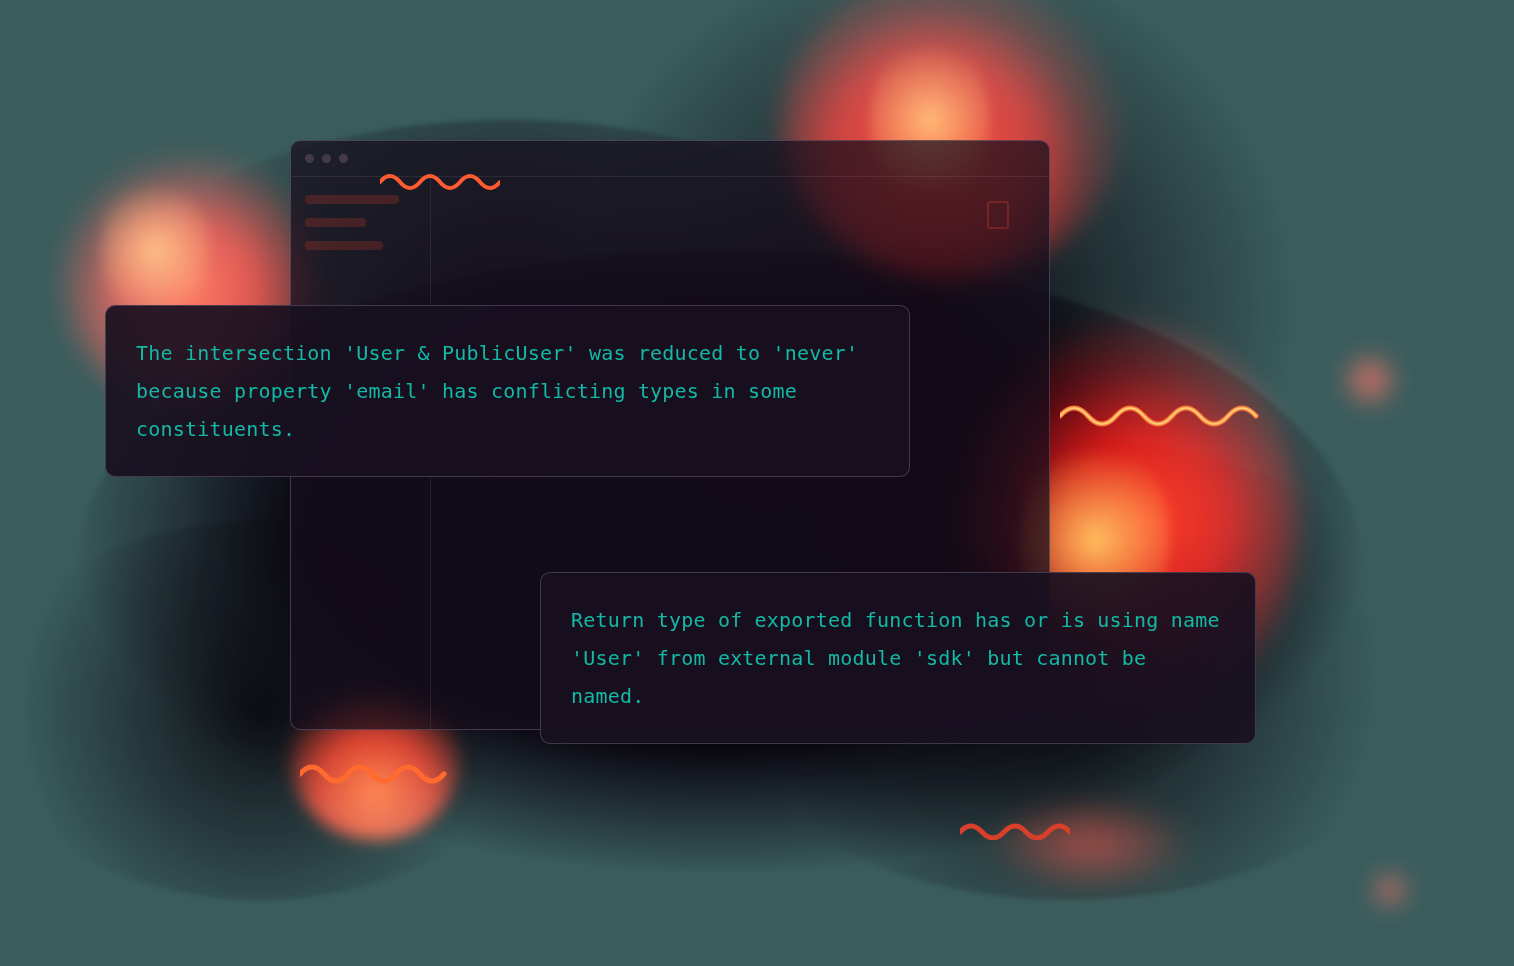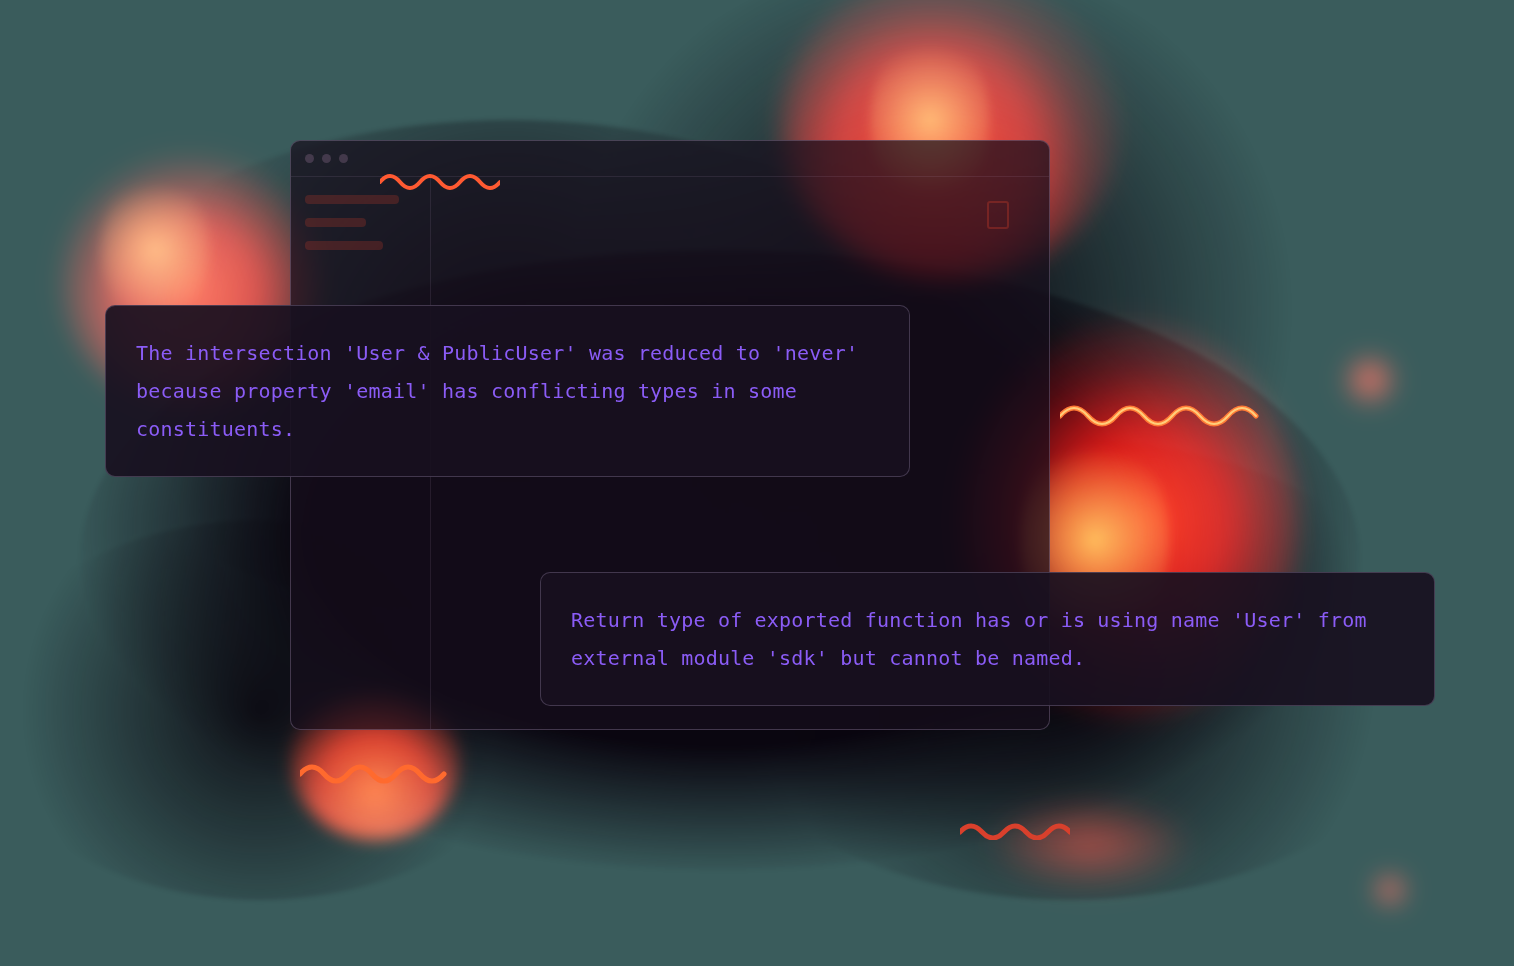--- a/index.html
+++ b/index.html
@@ -98,34 +98,34 @@
     pointer-events: none;
   }
 
   
   .panel {
     position: absolute;
     background: rgba(24, 16, 32, 0.92);
     border: 1px solid rgba(180, 160, 200, 0.28);
     border-radius: 10px;
     padding: 28px 30px;
-    color: #8b5cf6;
+    color: #14b8a6;
     font-size: 20px;
     line-height: 1.9;
     letter-spacing: 0.2px;
   }
   .panel1 {
     left: 105px;
     top: 305px;
     width: 805px;
   }
   .panel2 {
     left: 540px;
     top: 572px;
-    width: 895px;
+    width: 716px;
   }
   .panel2 .txt { font-size: 20px; }
 </style>
 </head>
 <body>
 
 <div class="stage">
 
   <div class="cloud">
     <div class="blob" style="left:80px; top:250px; width:1280px; height:620px; background: radial-gradient(ellipse at 50% 45%, #0a0610 0%, #0a0610 45%, rgba(10,6,16,0) 72%);"></div>

